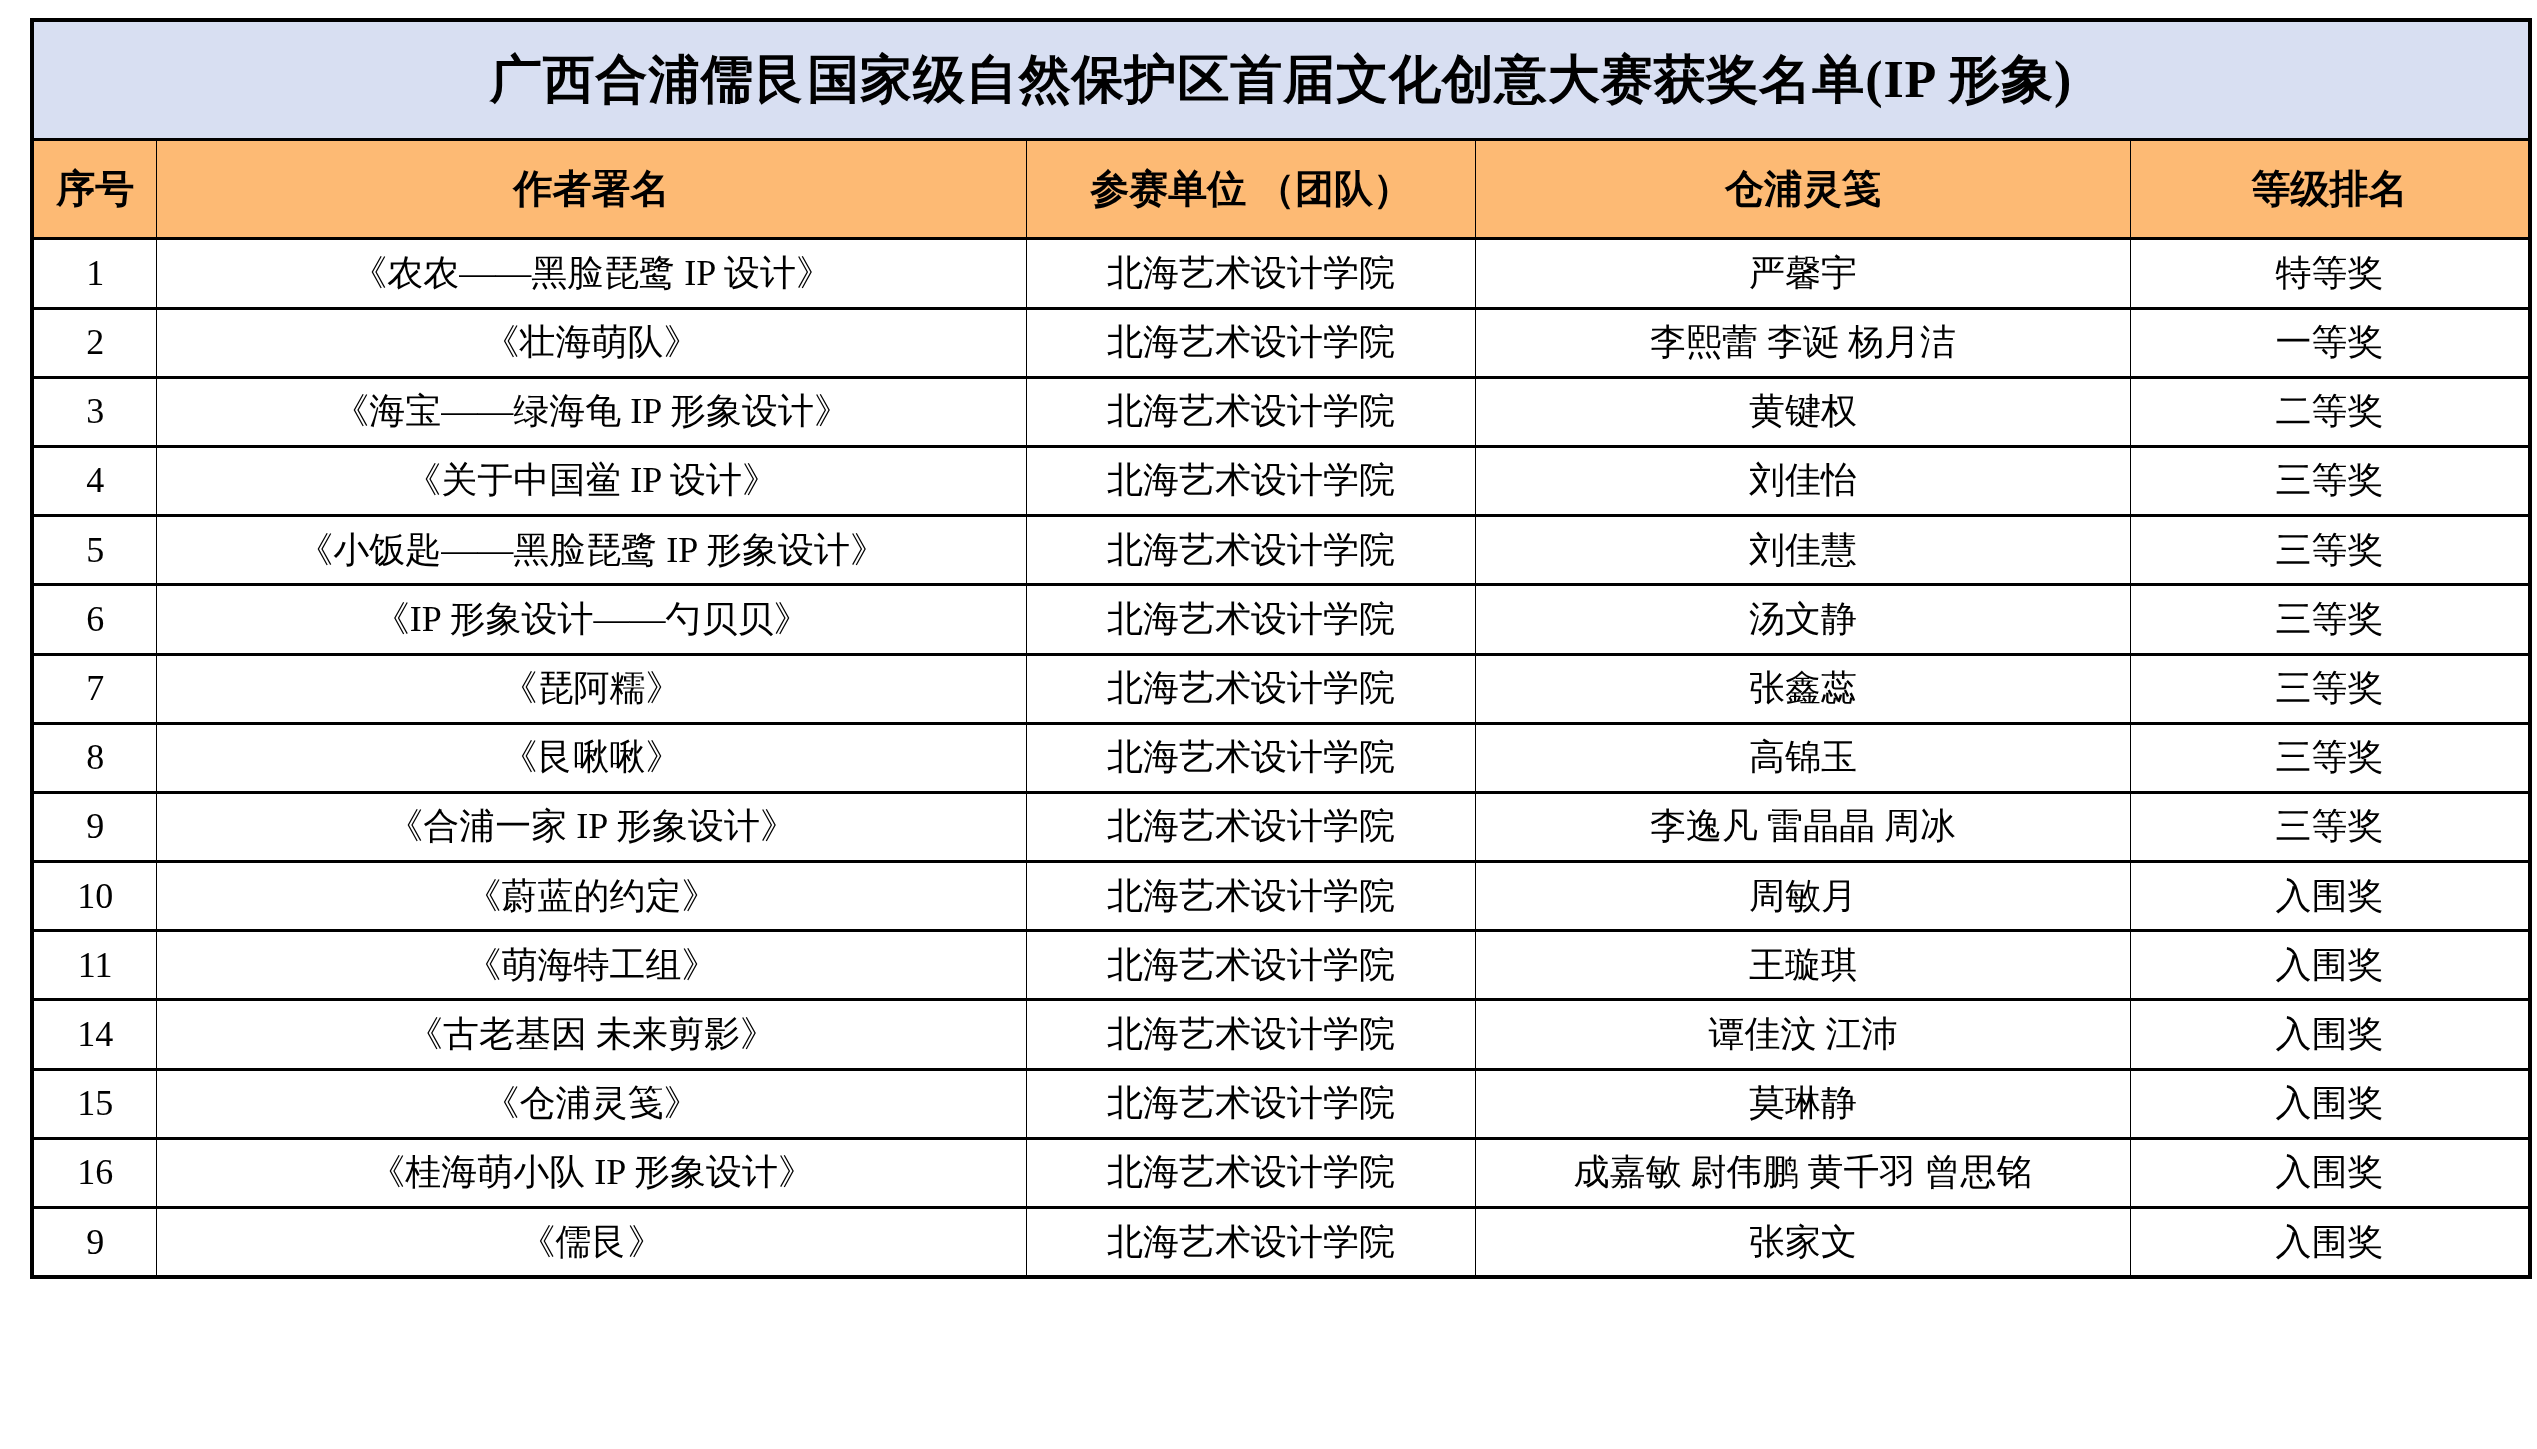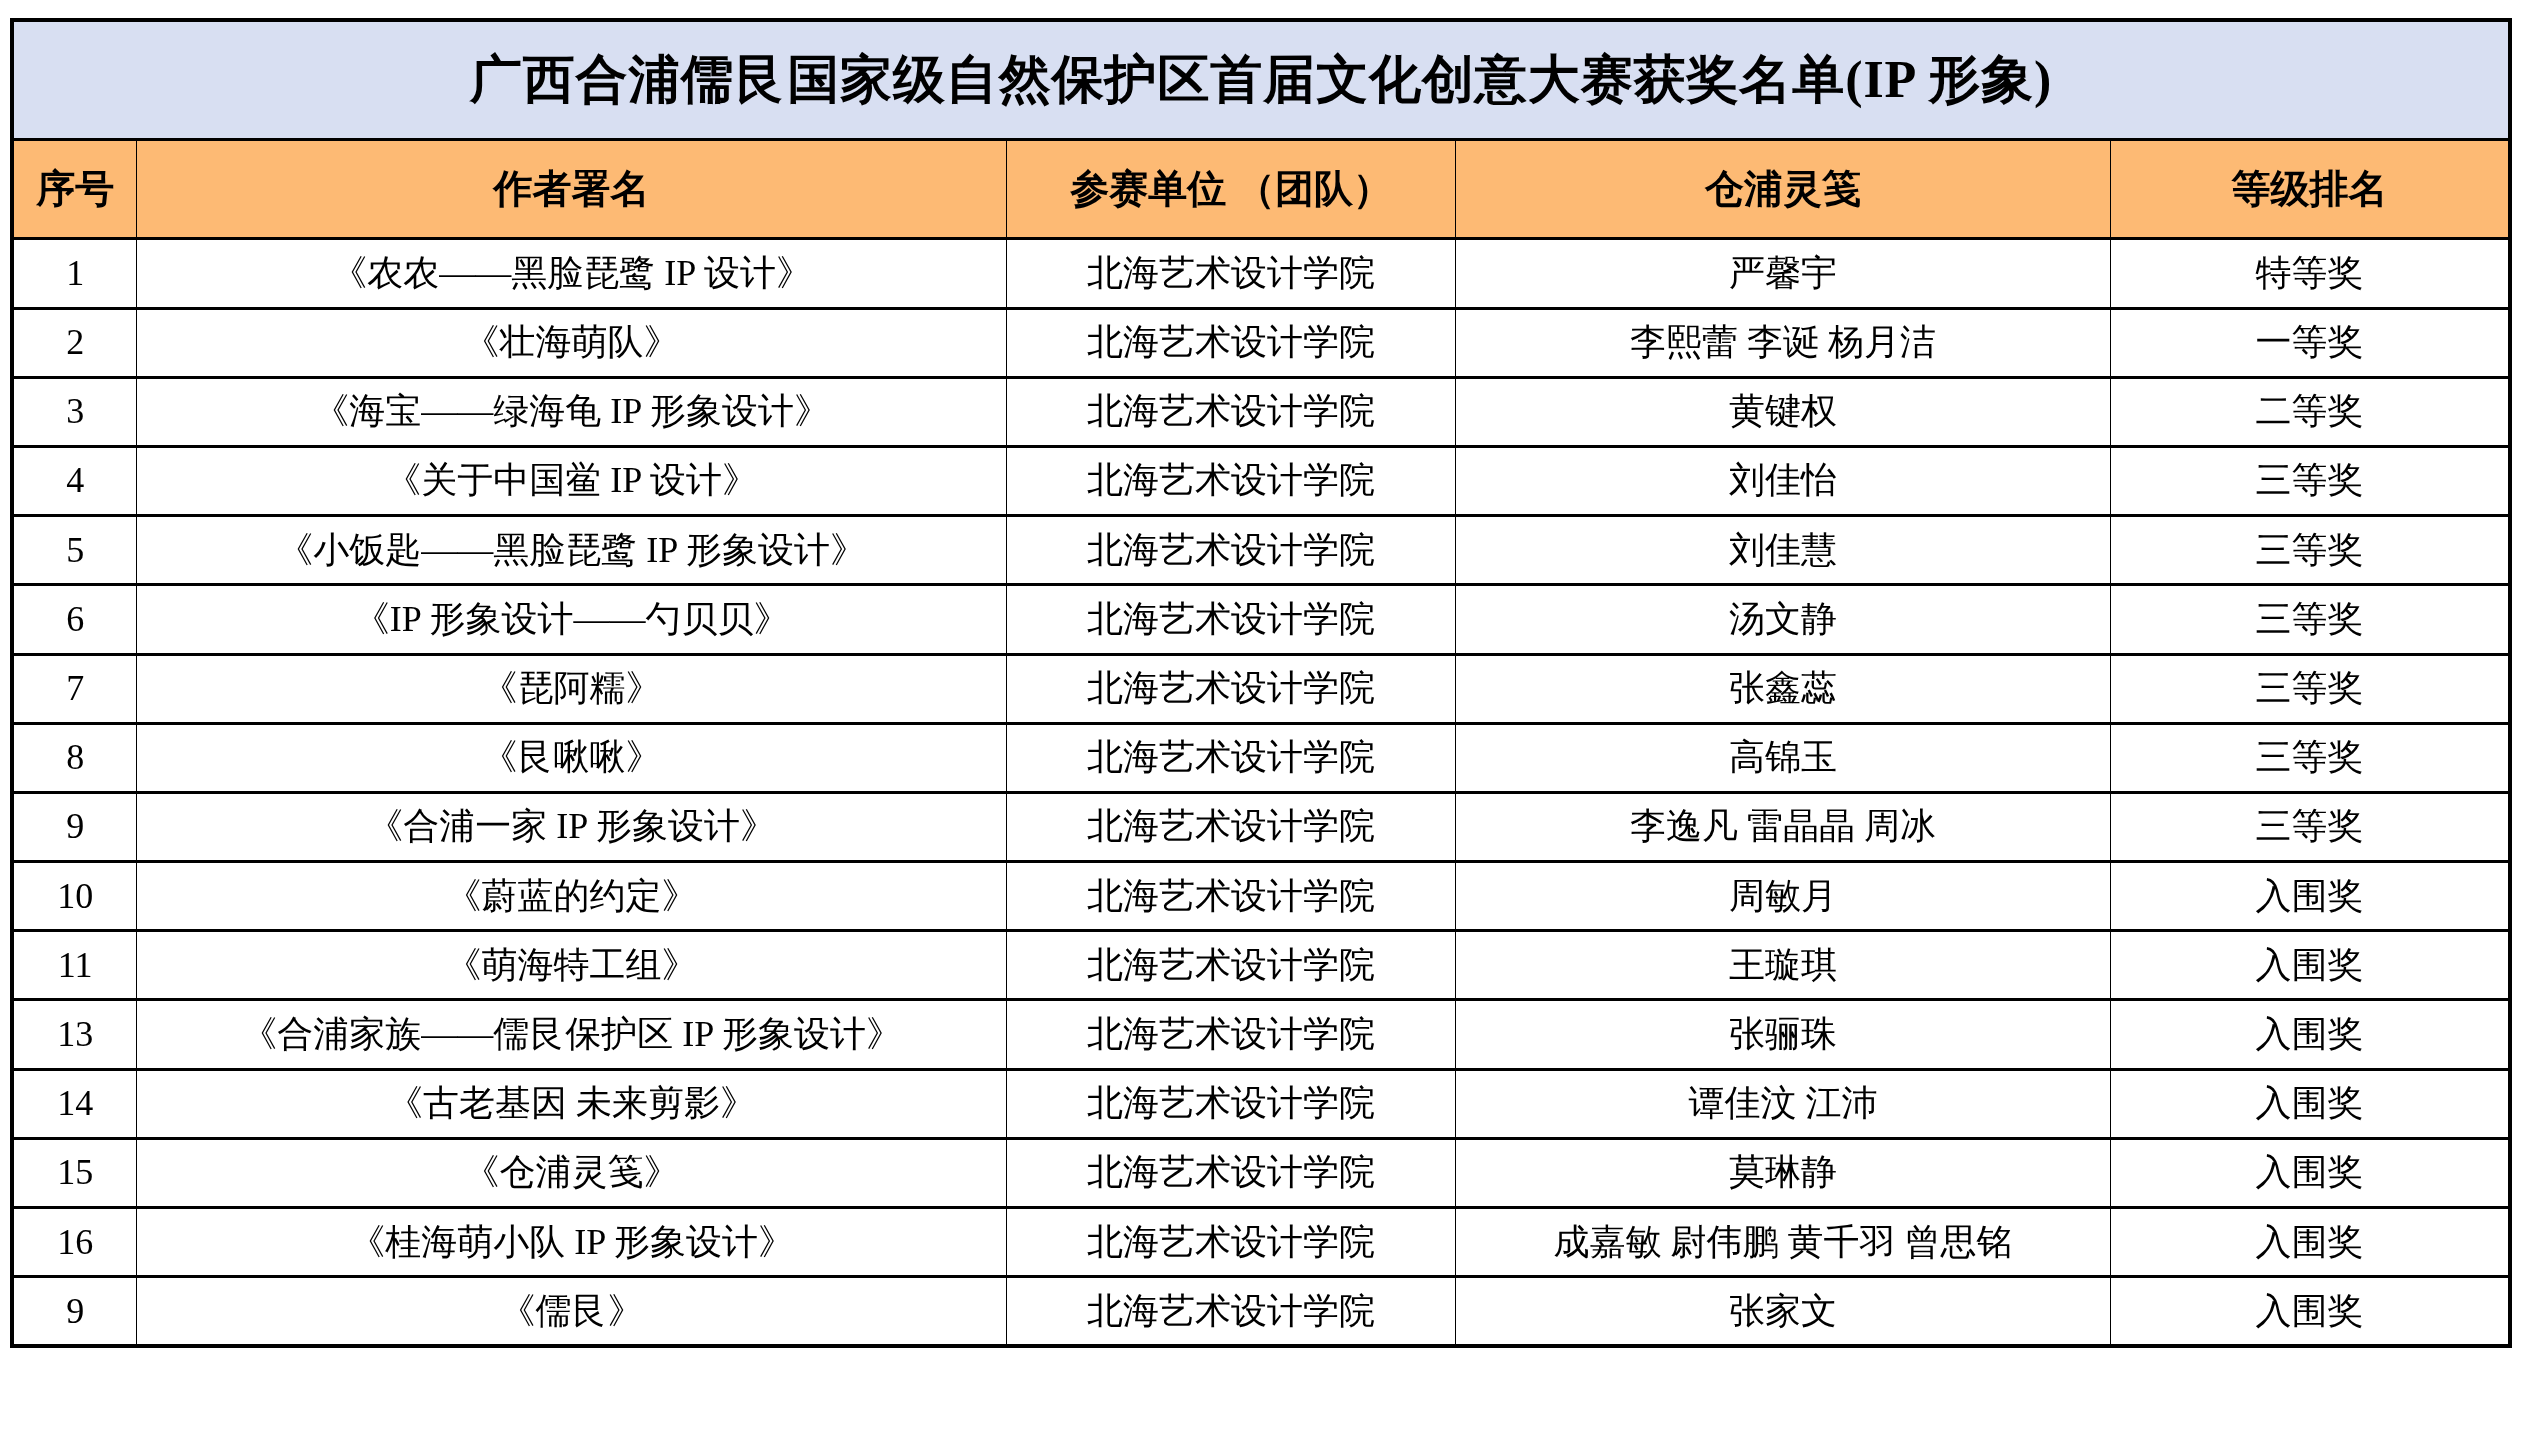--- a/index.html
+++ b/index.html
@@ -11,21 +11,21 @@
   }
   .page {
     position: relative;
     width: 2538px;
     height: 1450px;
     background: #ffffff;
     overflow: hidden;
   }
   table.award-table {
     position: absolute;
-    left: 10px;
+    left: 30px;
     top: 18px;
     width: 2502px;
     border-collapse: collapse;
     table-layout: fixed;
     border: 4.5px solid #000000;
   }
   table.award-table th,
   table.award-table td {
     border-top: 3.6px solid #000000;
     border-bottom: 3.6px solid #000000;
@@ -161,27 +161,20 @@
           <td class="award-cell">入围奖</td>
         </tr>
         <tr class="table-row">
           <td class="serial-cell">11</td>
           <td class="work-title-cell">《萌海特工组》</td>
           <td class="unit-cell">北海艺术设计学院</td>
           <td class="authors-cell">王璇琪</td>
           <td class="award-cell">入围奖</td>
         </tr>
         <tr class="table-row">
-          <td class="serial-cell">13</td>
-          <td class="work-title-cell">《合浦家族——儒艮保护区 IP 形象设计》</td>
-          <td class="unit-cell">北海艺术设计学院</td>
-          <td class="authors-cell">张骊珠</td>
-          <td class="award-cell">入围奖</td>
-        </tr>
-        <tr class="table-row">
           <td class="serial-cell">14</td>
           <td class="work-title-cell">《古老基因 未来剪影》</td>
           <td class="unit-cell">北海艺术设计学院</td>
           <td class="authors-cell">谭佳汶 江沛</td>
           <td class="award-cell">入围奖</td>
         </tr>
         <tr class="table-row">
           <td class="serial-cell">15</td>
           <td class="work-title-cell">《仓浦灵笺》</td>
           <td class="unit-cell">北海艺术设计学院</td>

